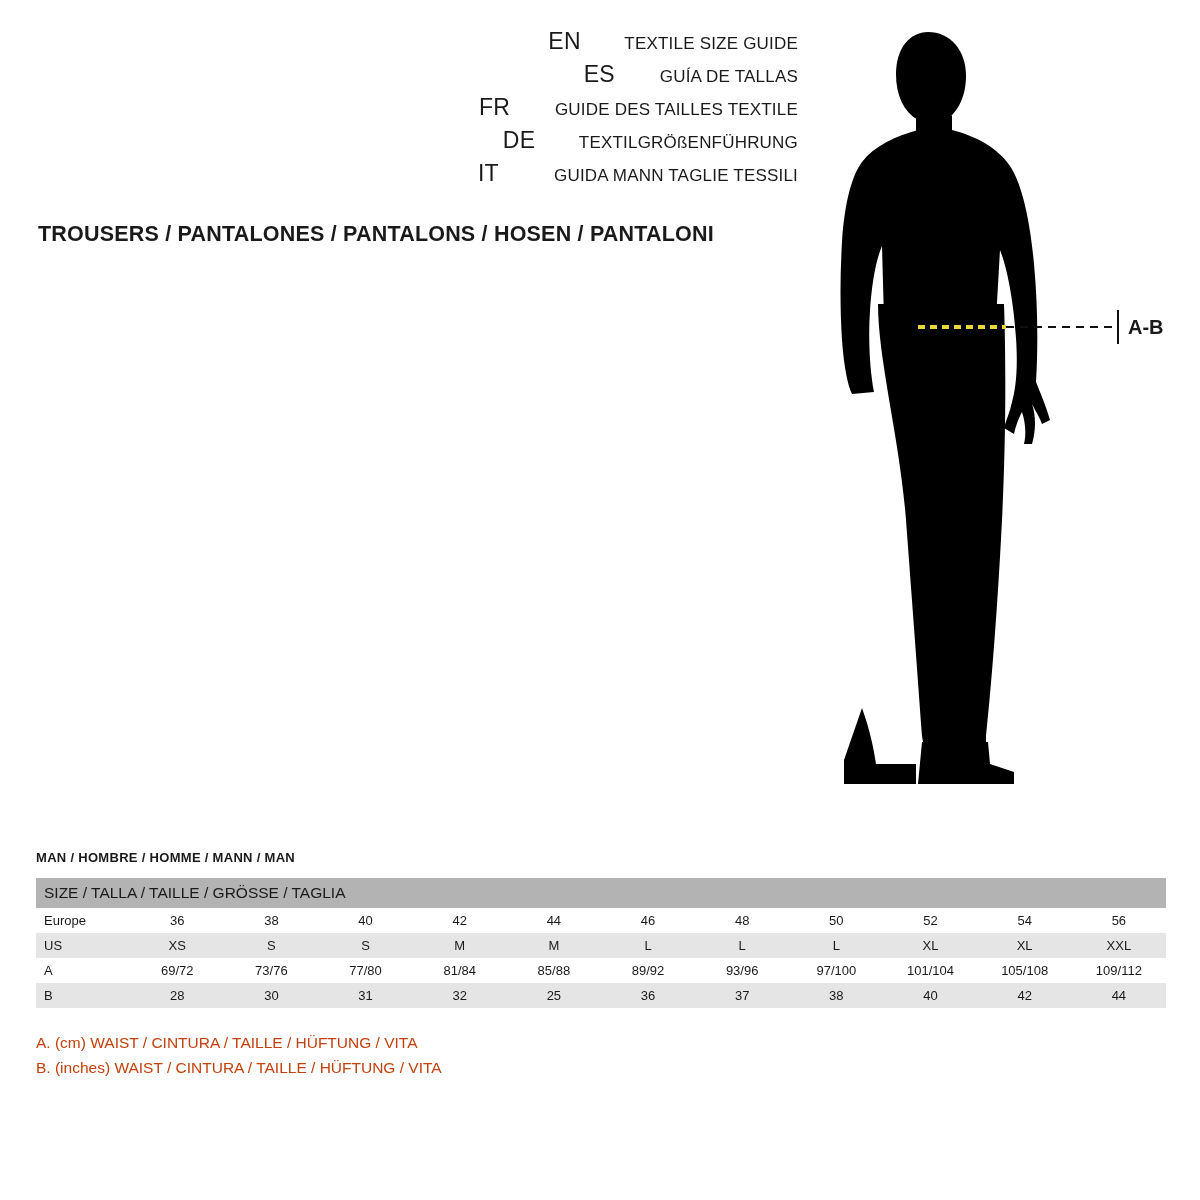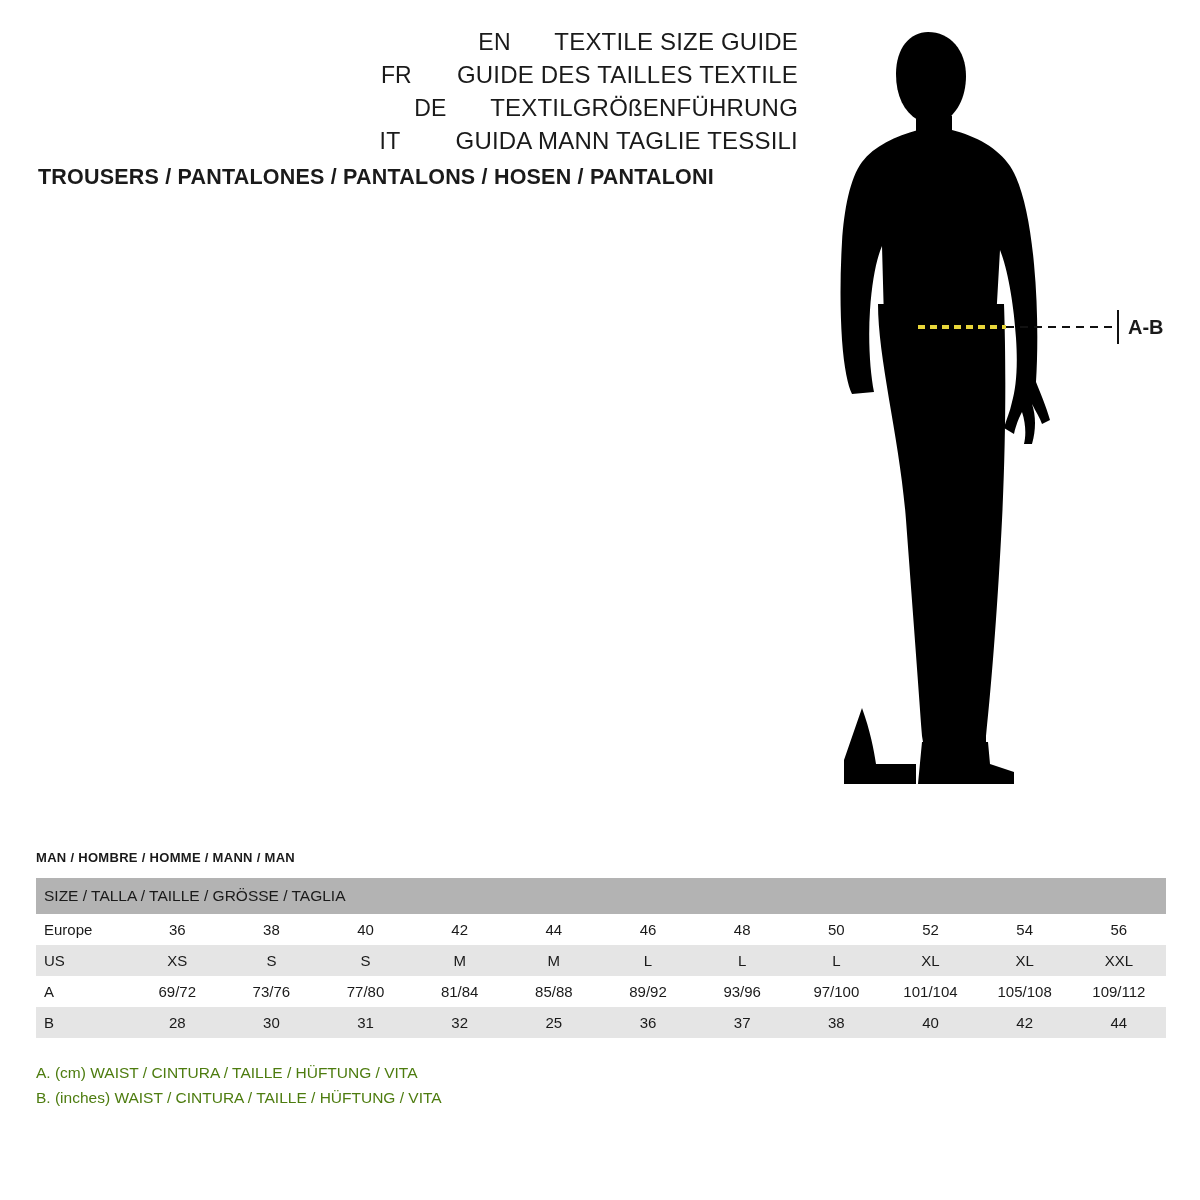--- a/index.html
+++ b/index.html
@@ -29,27 +29,27 @@
     height: 33px;
     justify-content: flex-end;
   }
   .title-lang {
     width: 76px;
     font-size: 23px;
     letter-spacing: 0.2px;
     color: #1a1a1a;
   }
   .title-text {
-    font-size: 24px;
+    font-size: 17px;
     letter-spacing: 0.2px;
     color: #1a1a1a;
     white-space: nowrap;
   }
   .garment-line {
-    margin-top: 5px;
+    margin-top: 29px;
     font-size: 21.5px;
     font-weight: bold;
     letter-spacing: 0.2px;
     color: #1a1a1a;
     white-space: nowrap;
   }
 
   
   .figure-wrap {
     position: absolute;
@@ -74,57 +74,61 @@
     letter-spacing: 0.3px;
     color: #1a1a1a;
     margin-bottom: 13px;
   }
   table.size-table {
     border-collapse: collapse;
     width: 1130px;
     table-layout: fixed;
   }
   table.size-table td {
-    height: 31px;
-    font-size: 15px;
+    height: 25px;
+    font-size: 13px;
     color: #1a1a1a;
     text-align: center;
     vertical-align: middle;
     padding: 0;
   }
   table.size-table td.label-cell {
     text-align: left;
     padding-left: 8px;
     width: 175px;
   }
   tr.header-row td {
     background: #b3b3b3;
     font-size: 15.5px;
-    height: 36px;
+    height: 30px;
   }
   tr.header-row td.label-cell {
     font-weight: normal;
   }
   tr.row-light td { background: #ffffff; }
   tr.row-shade td { background: #e5e5e5; }
 
   .footnotes {
     margin-top: 22px;
     font-size: 15.5px;
     line-height: 1.62;
-    color: #4d7c0f;
+    color: #c2410c;
   }
 </style>
 </head>
 <body>
 
 <div class="title-block">
   <div class="title-row">
     <span class="title-lang">EN</span>
     <span class="title-text">TEXTILE SIZE GUIDE</span>
+  </div>
+  <div class="title-row">
+    <span class="title-lang">ES</span>
+    <span class="title-text">GUÍA DE TALLAS</span>
   </div>
   <div class="title-row">
     <span class="title-lang">FR</span>
     <span class="title-text">GUIDE DES TAILLES TEXTILE</span>
   </div>
   <div class="title-row">
     <span class="title-lang">DE</span>
     <span class="title-text">TEXTILGRÖßENFÜHRUNG</span>
   </div>
   <div class="title-row">

